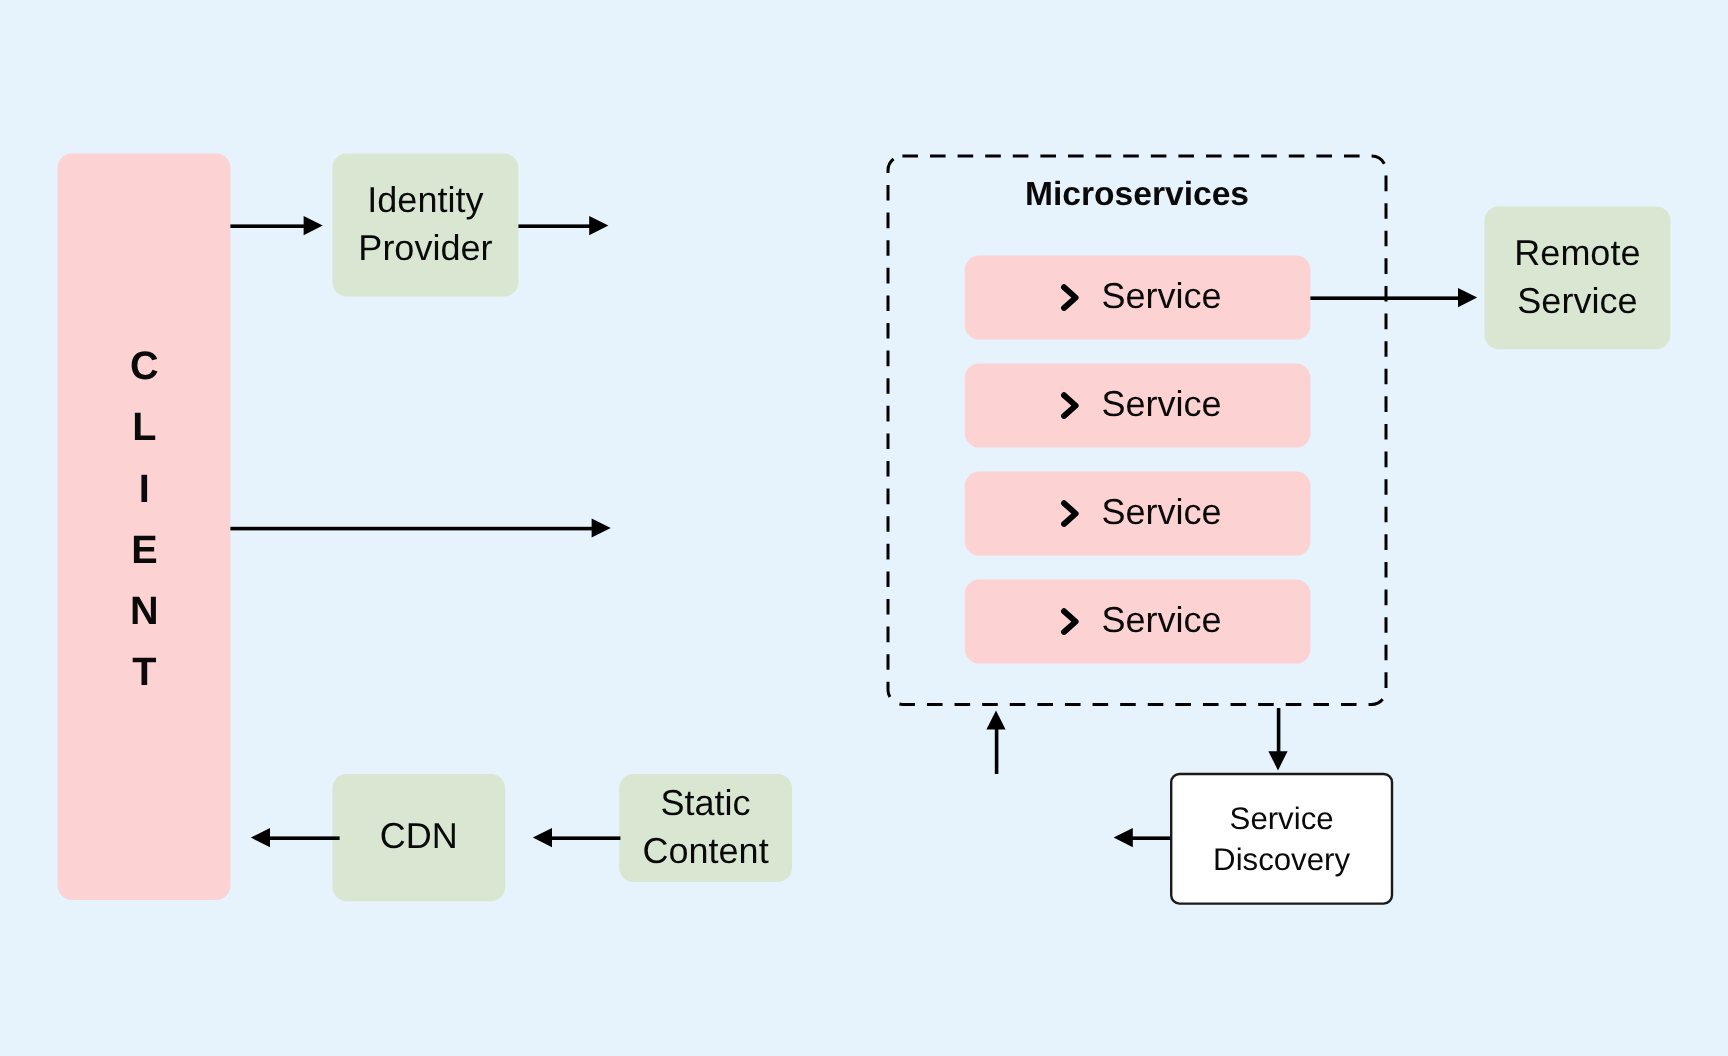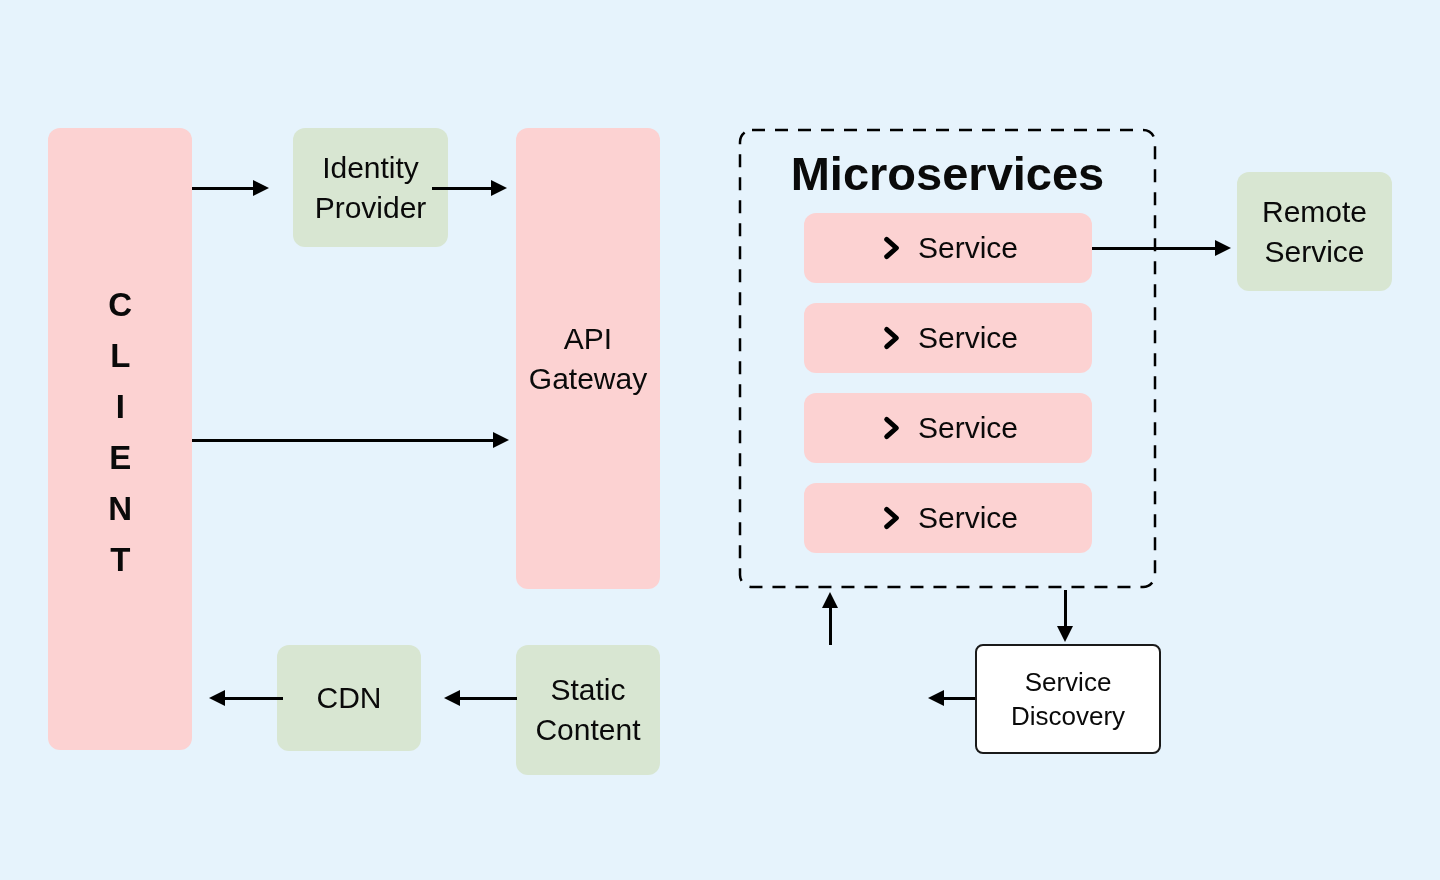--- a/index.html
+++ b/index.html
@@ -19,21 +19,21 @@
   .plain {
     background:#FFFFFF; border:2px solid #1A1A1A; border-radius:8px;
     font-size:26px;
   }
   .client-node {
     font-size:33px; font-weight:600;
     writing-mode:vertical-rl; text-orientation:upright; letter-spacing:14px;
   }
   .ms-title {
     position:absolute; left:738px; top:146px; width:419px;
-    text-align:center; font-size:47px; font-weight:700;
+    text-align:center; font-size:28px; font-weight:700;
   }
   .svc-row {
     position:absolute; left:804px; width:288px; height:70px;
     background:#FCD2D2; border-radius:12px;
     display:flex; align-items:center; justify-content:center; gap:14px;
     font-size:30px; font-weight:500;
   }
   .svc-row svg { display:block; }
   .dashed-group { position:absolute; left:738px; top:128px; }
   
@@ -56,29 +56,27 @@
     border-top:16px solid #000; border-left:8px solid transparent; border-right:8px solid transparent;
   }
 </style>
 </head>
 <body>
 
 <div class="canvas">
 
   <div class="node pink client-node" style="left:48px; top:128px; width:144px; height:622px;">CLIENT</div>
 
-  <div class="node green" style="left:277px; top:128px; width:155px; height:119px;margin-left:16px;">Identity
+  <div class="node green" style="left:277px; top:128px; width:155px; height:119px;">Identity
 Provider</div>
 
-  <div class="node pink" style="left:516px; top:128px; width:144px; height:461px;">API
-Gateway</div>
 
   <div class="node green" style="left:277px; top:645px; width:144px; height:106px;">CDN</div>
 
-  <div class="node green" style="left:516px; top:645px; width:144px; height:130px;">Static
+  <div class="node green" style="left:516px; top:645px; width:144px; height:90px;">Static
 Content</div>
 
   <div class="dashed-group">
     <svg width="419" height="461">
       <rect x="2" y="2" width="415" height="457" rx="12" ry="12" fill="none" stroke="#000000" stroke-width="2.5" stroke-dasharray="13 10"></rect>
     </svg>
   </div>
 
   <div class="ms-title">Microservices</div>
 

